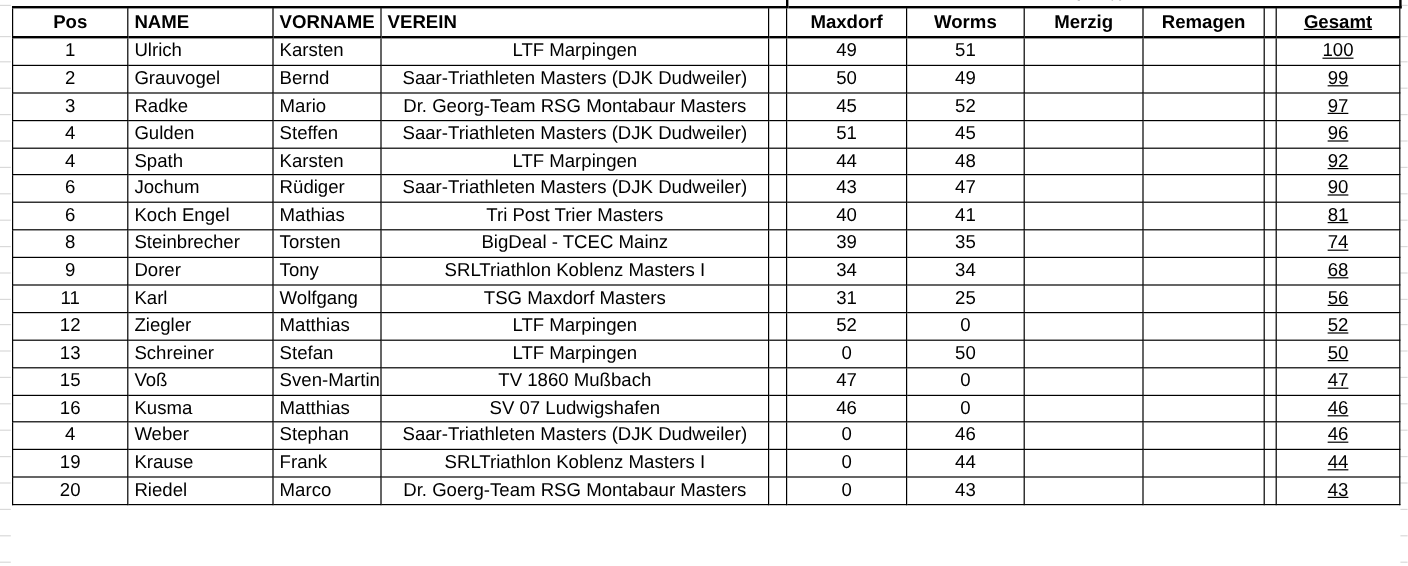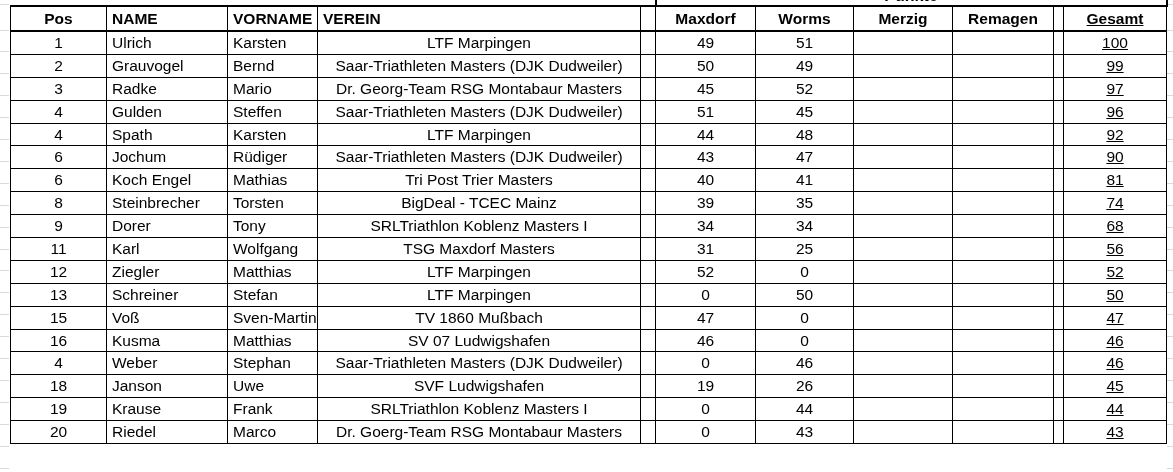--- a/index.html
+++ b/index.html
@@ -338,33 +338,20 @@
           <td class="tc">Saar-Triathleten Masters (DJK Dudweiler)</td>
           <td class="sp"></td>
           <td class="tc bL2">0</td>
           <td class="tc">46</td>
           <td class="tc"></td>
           <td class="tc"></td>
           <td class="sp"></td>
           <td class="tc bL2 bR2">46</td>
         </tr>
         <tr class="row">
-          <td class="tc bL2">18</td>
-          <td class="tl">Janson</td>
-          <td class="tl">Uwe</td>
-          <td class="tc">SVF Ludwigshafen</td>
-          <td class="sp"></td>
-          <td class="tc bL2">19</td>
-          <td class="tc">26</td>
-          <td class="tc"></td>
-          <td class="tc"></td>
-          <td class="sp"></td>
-          <td class="tc bL2 bR2">45</td>
-        </tr>
-        <tr class="row">
           <td class="tc bL2">19</td>
           <td class="tl">Krause</td>
           <td class="tl">Frank</td>
           <td class="tc">SRLTriathlon Koblenz Masters I</td>
           <td class="sp"></td>
           <td class="tc bL2">0</td>
           <td class="tc">44</td>
           <td class="tc"></td>
           <td class="tc"></td>
           <td class="sp"></td>

